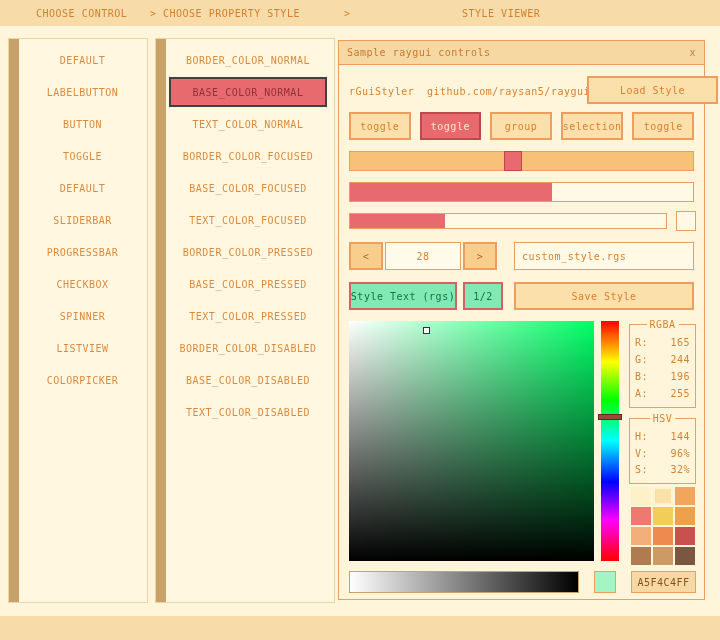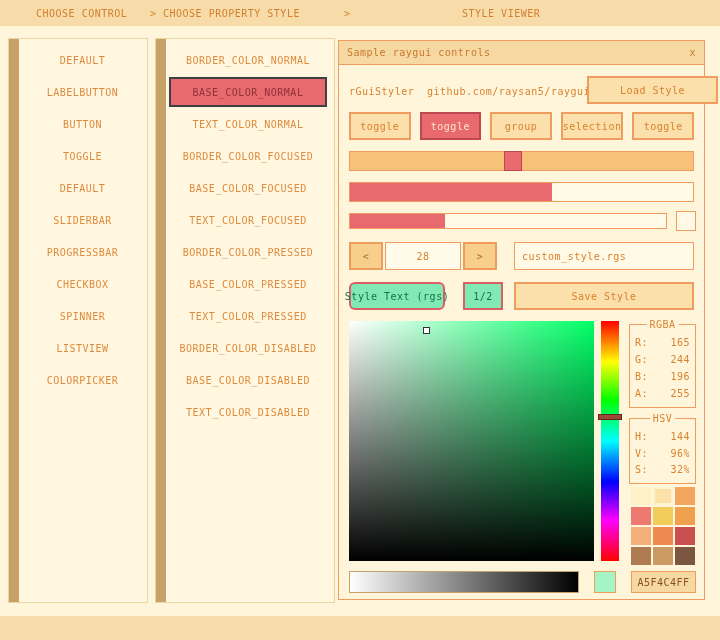--- a/index.html
+++ b/index.html
@@ -66,21 +66,21 @@
   .spin-inc { left:124px; top:201px; width:34px; height:28px; }
   .spin-val { left:46px; top:201px; width:76px; height:28px; background:#FFFBEA;
               border:1px solid #EE9D5E; color:#D9822E;
               display:flex; align-items:center; justify-content:center; }
   .textbox { background:#FFF9E6; border:1px solid #EE9D5E; color:#D9822E;
              display:flex; align-items:center; padding:0 7px; white-space:nowrap; }
   .textbox-file { left:175px; top:201px; width:180px; height:28px; }
 
   .green-btn { background:#80E9B4; border:2px solid #D95F64; color:#17714A;
                display:flex; align-items:center; justify-content:center; white-space:nowrap; }
-  .btn-styletext { left:10px;  top:241px; width:96px; height:28px;border-radius:6px; }
+  .btn-styletext { left:10px;  top:241px; width:108px; height:28px; }
   .btn-page      { left:124px; top:241px; width:40px;  height:28px; }
 
   .sv-square { left:10px; top:280px; width:245px; height:240px;
     background-color:#00FF66;
     background-image: linear-gradient(to bottom, rgba(0,0,0,0), #000),
                       linear-gradient(to right, #fff, rgba(255,255,255,0)); }
   .sv-cursor { position:absolute; width:7px; height:7px; background:#fff;
                border:1px solid #333; margin:-4px 0 0 -4px; }
 
   .hue-bar { left:262px; top:280px; width:18px; height:240px;

